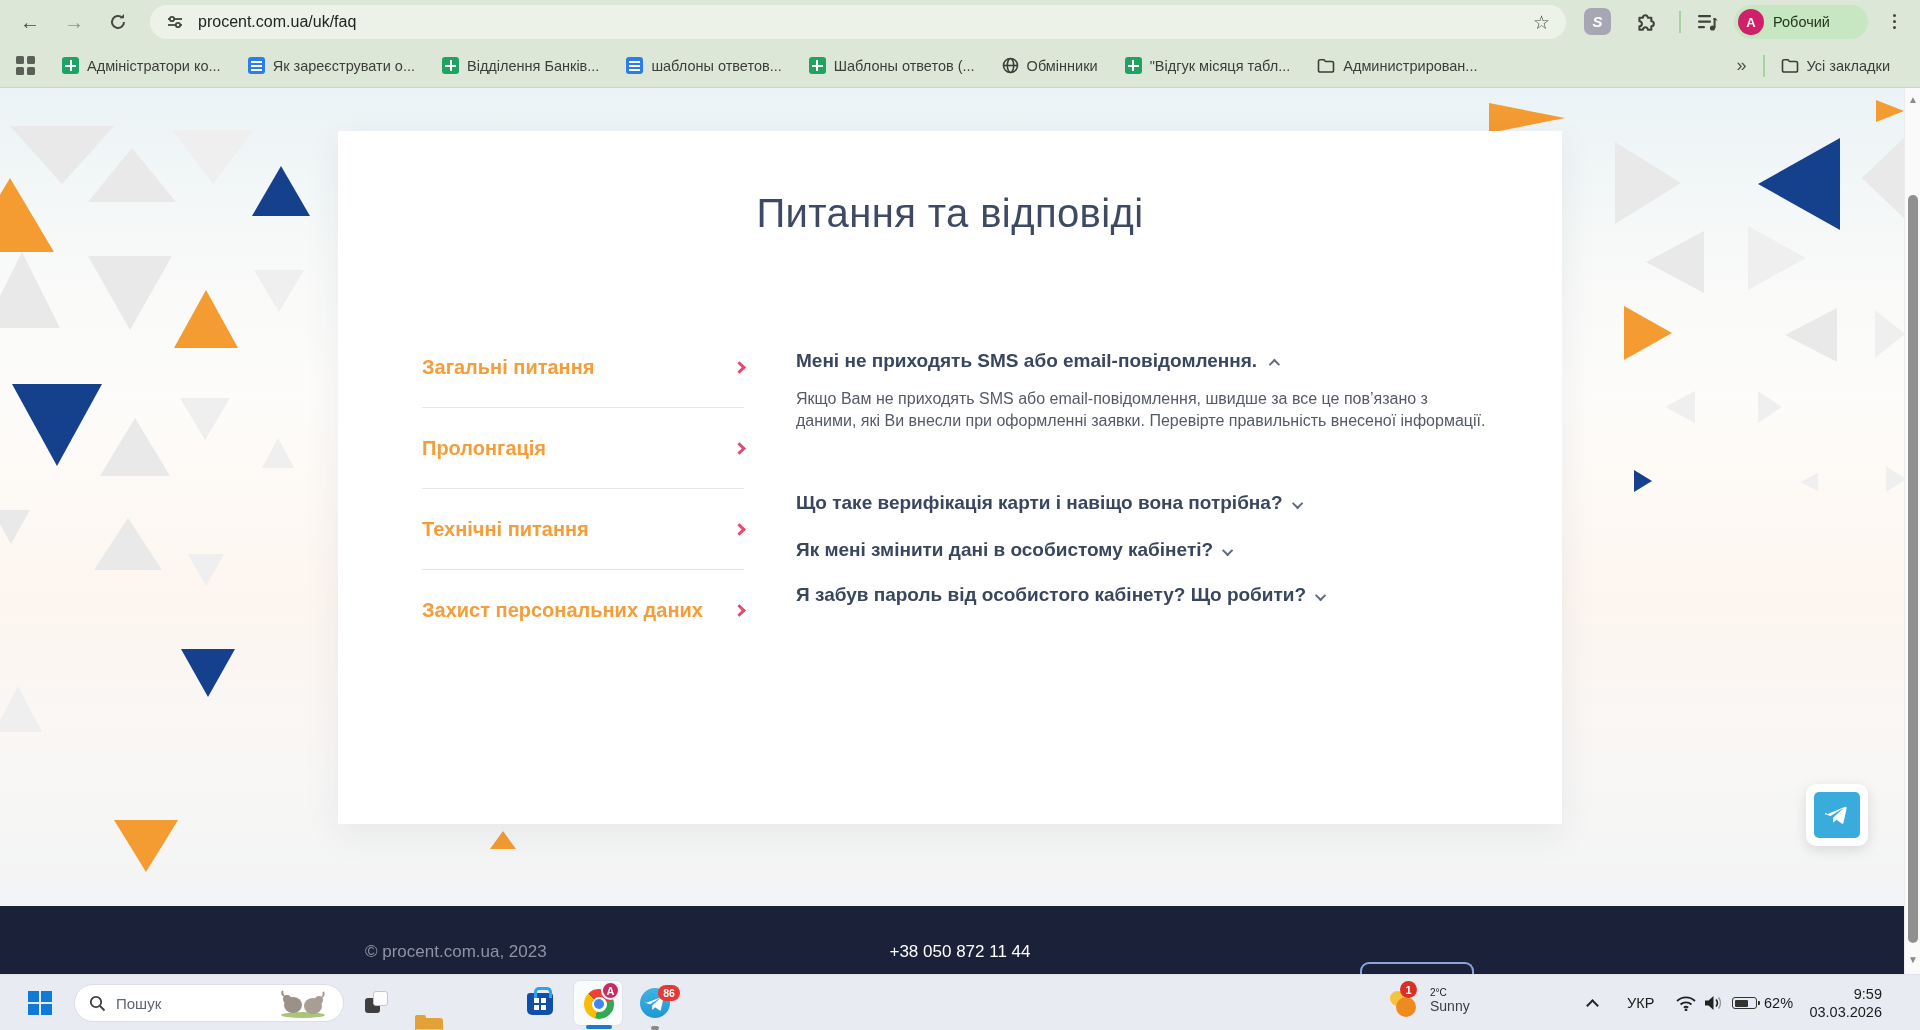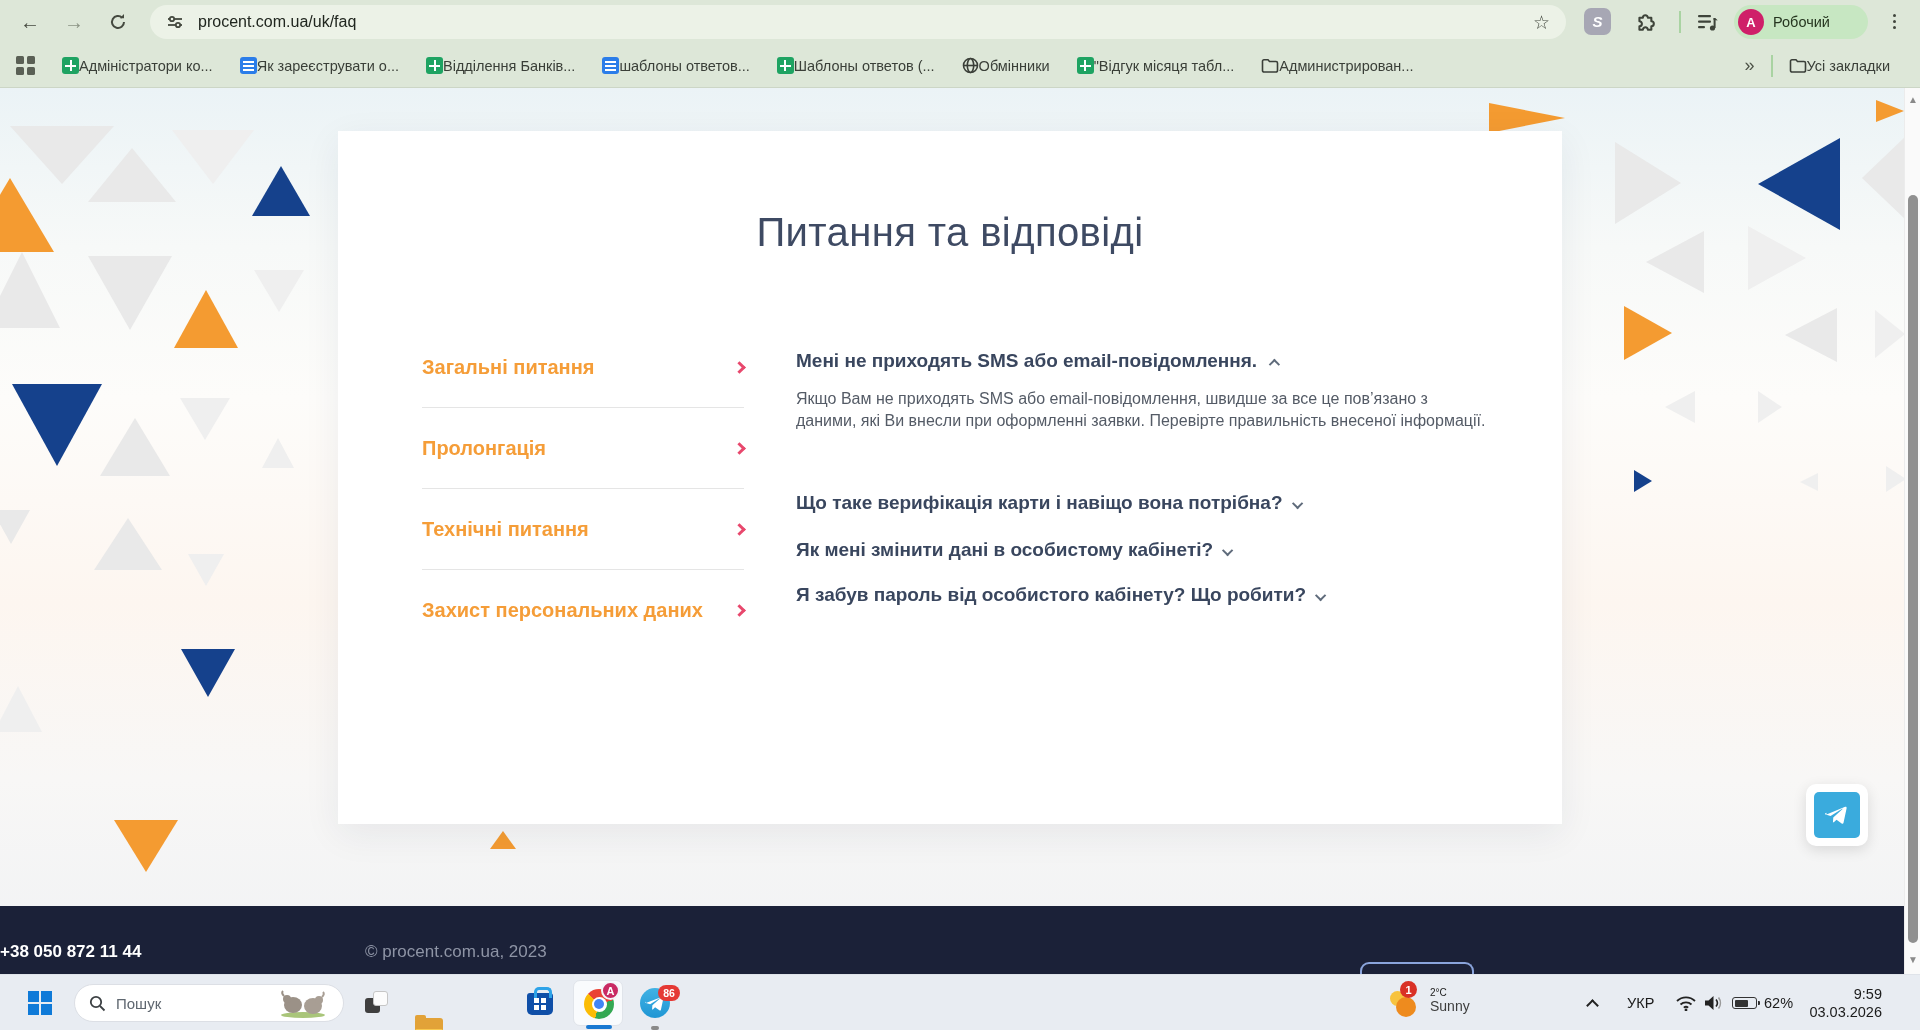--- a/index.html
+++ b/index.html
@@ -18,37 +18,37 @@
   .chip { position:absolute; top:5px; height:34px; border-radius:17px; background:#c7e7c2; display:flex; align-items:center; }
   .avatar { width:26px; height:26px; border-radius:50%; background:#cf2069; color:#fff; font-size:13px; font-weight:bold; display:flex; align-items:center; justify-content:center; }
   .v-sep { position:absolute; width:2px; background:#a9d3a2; }
   .dots { position:absolute; display:flex; flex-direction:column; gap:3px; }
   .dots i { width:3px; height:3px; border-radius:50%; background:#41463d; }
 
   .bookmarks { position:absolute; left:0; top:44px; width:100%; height:43px; display:flex; align-items:center; }
   .apps-grid { position:absolute; left:16px; top:12px; display:grid; grid-template-columns:8px 8px; grid-gap:3px; }
   .apps-grid i { width:8px; height:8px; background:#5a6055; border-radius:1.5px; }
   .bm-wrap { position:absolute; left:62px; top:0; height:43px; display:flex; align-items:center; gap:27px; }
-  .bm { display:flex; align-items:center; }
+  .bm { display:flex; align-items:center; gap:8px; }
   .bm .lbl { font-size:14.5px; color:#3a3f38; white-space:nowrap; }
   .fav { width:17px; height:17px; border-radius:3px; position:relative; flex:0 0 auto; }
   .fav.sheets { background:#1ea362; }
   .fav.docs { background:#2b7de9; }
   .fav.sheets::before { content:""; position:absolute; left:3px; right:3px; top:7.5px; height:2px; background:#fff; }
   .fav.sheets::after { content:""; position:absolute; top:3px; bottom:3px; left:7.5px; width:2px; background:#fff; }
   .fav.docs::before { content:""; position:absolute; left:3px; right:3px; top:4px; height:2px; background:#fff; box-shadow:0 4px 0 #fff, 0 8px 0 #fff; }
   .bm-right { position:absolute; right:30px; top:0; height:43px; display:flex; align-items:center; gap:16px; }
   .chev-dbl { font-size:18px; color:#4d5348; }
 
   
   .page { position:absolute; left:0; top:88px; width:1920px; height:886px; overflow:hidden;
     background:linear-gradient(180deg,#ebf3f6 0%, #f7f9f8 18%, #fdfcfa 35%, #fdf6f0 58%, #f8f7f6 78%, #f0f2f4 100%); }
   .tri { position:absolute; width:0; height:0; }
   .card { position:absolute; left:338px; top:43px; width:1224px; height:693px; background:#fff; box-shadow:0 10px 35px rgba(30,40,70,0.07); }
-  .page-title { position:absolute; top:79px; left:0; width:100%; text-align:center; font-size:40px; font-weight:400; color:#3e4a63; letter-spacing:0.4px; }
+  .page-title { position:absolute; top:60px; left:0; width:100%; text-align:center; font-size:40px; font-weight:400; color:#3e4a63; letter-spacing:0.4px; }
   .cats { position:absolute; left:84px; top:196px; width:322px; }
   .cat { height:81px; display:flex; align-items:center; justify-content:space-between; border-bottom:1px solid #e5e5e5; cursor:pointer; }
   .cat:last-child { border-bottom:none; }
   .cat .txt { font-size:20px; font-weight:bold; color:#f59d38; }
   .chev { display:inline-block; width:9px; height:9px; border-top:3px solid #e8486d; border-right:3px solid #e8486d; transform:rotate(45deg); }
   .faq-col { position:absolute; left:458px; top:0; width:700px; }
   .q { position:absolute; left:0; font-size:19px; font-weight:bold; color:#39465e; cursor:pointer; white-space:nowrap; }
   .q .qchev { display:inline-block; width:8px; height:8px; border-top:2px solid #5f6b7b; border-right:2px solid #5f6b7b; margin-left:12px; }
   .q .qchev.up { transform:rotate(-45deg) translateY(2px); }
   .q .qchev.down { transform:rotate(135deg) translateY(2px); }
@@ -58,21 +58,21 @@
   .tg-sq { width:46px; height:46px; border-radius:5px; background:#3aabdd; display:flex; align-items:center; justify-content:center; }
 
   .chat-widget { position:absolute; left:1607px; top:776px; width:257px; height:68px; background:#ea2b90; border-radius:5px; display:flex; align-items:center; cursor:pointer; box-shadow:0 4px 12px rgba(0,0,0,0.15); }
   .chat-widget .lines { margin-left:22px; color:#fff; font-weight:bold; font-size:15px; line-height:19px; }
   .bubble { position:absolute; right:20px; top:16px; width:36px; height:28px; border:3px solid #fff; border-radius:5px; }
   .bubble::before { content:""; position:absolute; left:6px; top:6px; width:17px; height:2.5px; background:#fff; box-shadow:0 6px 0 #fff; }
   .bubble::after { content:""; position:absolute; left:1px; bottom:-8px; width:0; height:0; border-left:9px solid #fff; border-bottom:8px solid transparent; }
 
   .footer { position:absolute; left:0; top:818px; width:1920px; height:68px; background:#1b2138;padding-left:24px; }
   .copyright { position:absolute; left:365px; top:36px; font-size:17px; color:#8e94a5; }
-  .phone { position:absolute; left:0; top:36px; width:100%; font-size:17px; font-weight:bold; color:#fff; }
+  .phone { position:absolute; left:0; top:36px; width:100%; text-align:center; font-size:17px; font-weight:normal; color:#fff; }
   .footer-btn { position:absolute; left:1360px; top:56px; width:114px; height:12px; border:2px solid #8aa4dc; border-bottom:none; border-radius:9px 9px 0 0; background:transparent; }
 
   .scrollbar { position:absolute; right:0; top:0; width:16px; height:886px; background:#fafafa; border-left:1px solid #ececec; }
   .sb-arrow { position:absolute; left:0; width:16px; text-align:center; font-size:10px; color:#8a8a8a; }
   .sb-thumb { position:absolute; left:3px; top:107px; width:10px; height:748px; background:#909090; border-radius:5px; }
 
   
   .taskbar { position:absolute; left:0; top:974px; width:1920px; height:56px; background:#e8ecf2; border-top:1px solid #dfe3e9; }
   .win-logo { position:absolute; left:28px; top:16px; display:grid; grid-template-columns:11px 11px; grid-gap:2px; cursor:pointer; }
   .win-logo i { width:11px; height:11px; background:#0f7ad8; }

